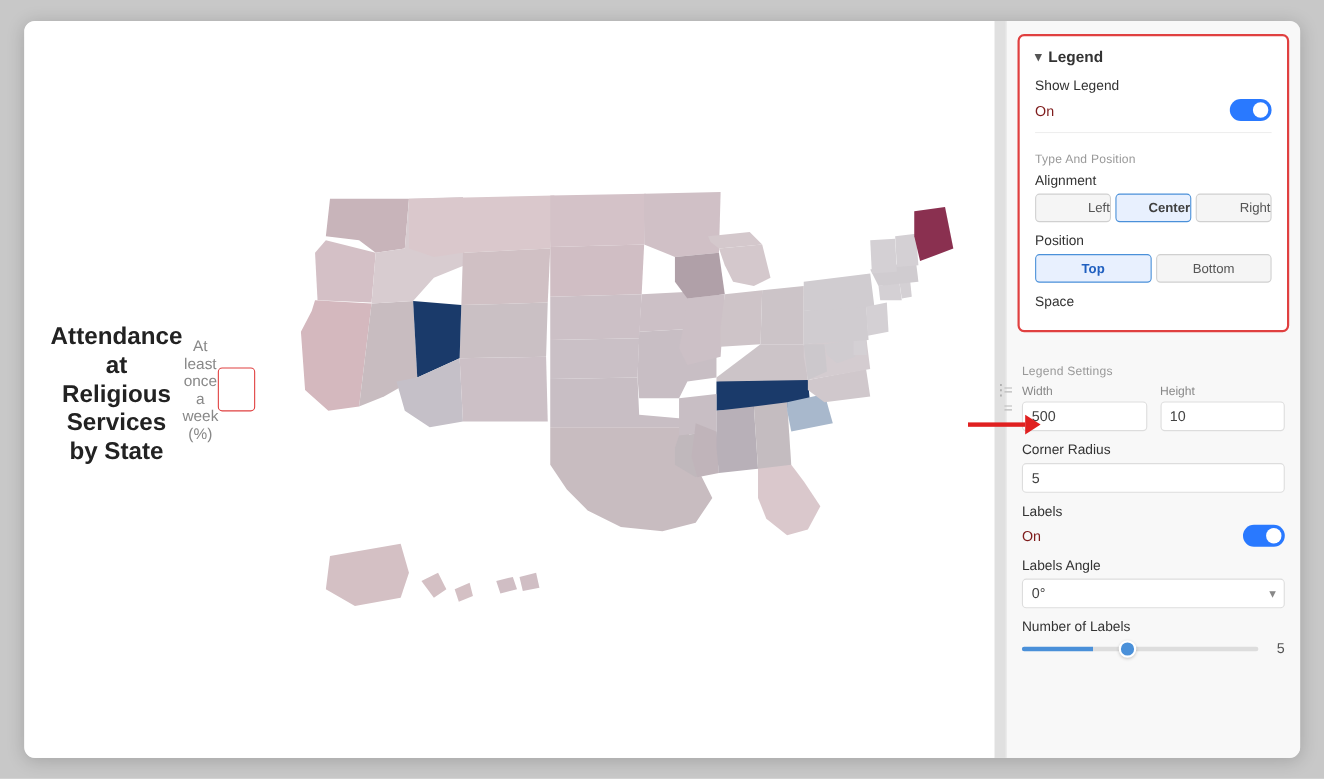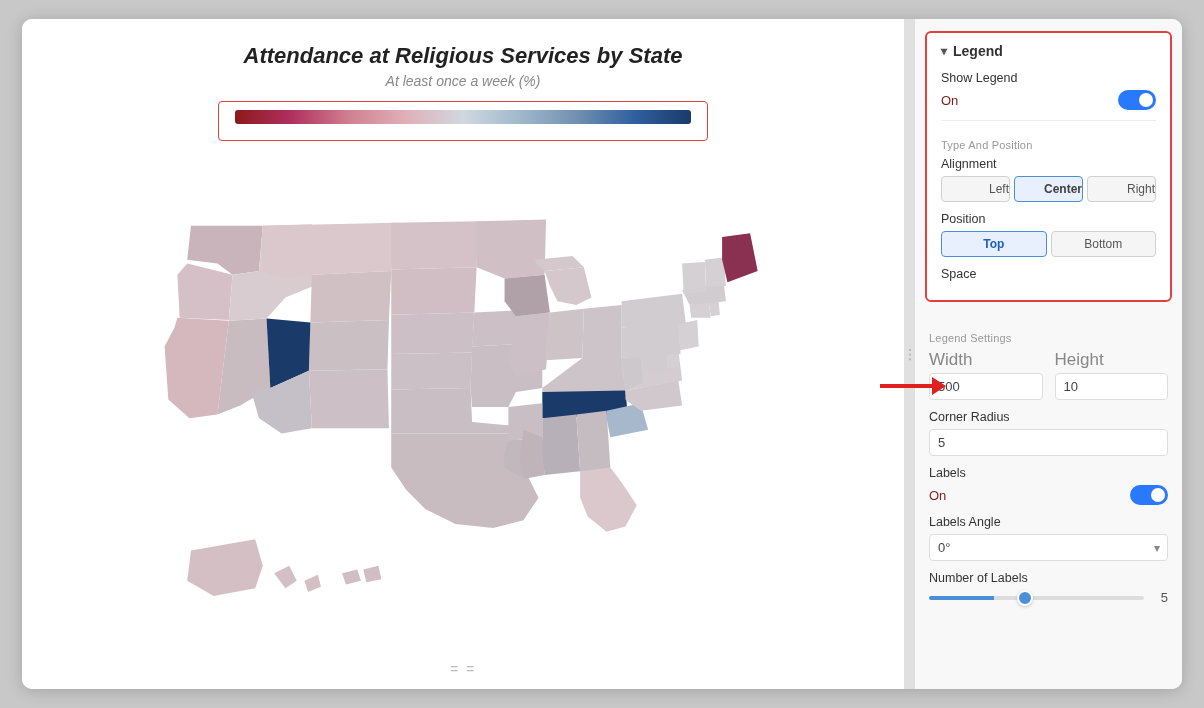--- a/index.html
+++ b/index.html
@@ -23,25 +23,24 @@
       box-shadow: 0 2px 16px rgba(0,0,0,0.18);
       overflow: hidden;
       position: relative;
     }
     
     .chart-area {
       flex: 1;
       background: #fff;
       padding: 24px 24px 12px 24px;
       display: flex;
-      flex-direction: column;
+      flex-direction: row;
       align-items: center;
       position: relative;
       min-width: 0;
-      font-style: italic;
     }
     .chart-title {
       font-size: 22px;
       font-weight: 600;
       color: #222;
       text-align: center;
       margin-bottom: 4px;
     }
     .chart-subtitle {
       font-size: 14px;
@@ -233,21 +232,21 @@
     }
     .two-col-row {
       display: flex;
       gap: 12px;
       margin-bottom: 8px;
     }
     .col-half {
       flex: 1;
     }
     .sub-label {
-      font-size: 17px;
+      font-size: 11px;
       color: #888;
       margin-bottom: 3px;
     }
     
     .arrow-annotation {
       position: absolute;
       left: 858px;
       top: 358px;
       display: flex;
       align-items: center;

